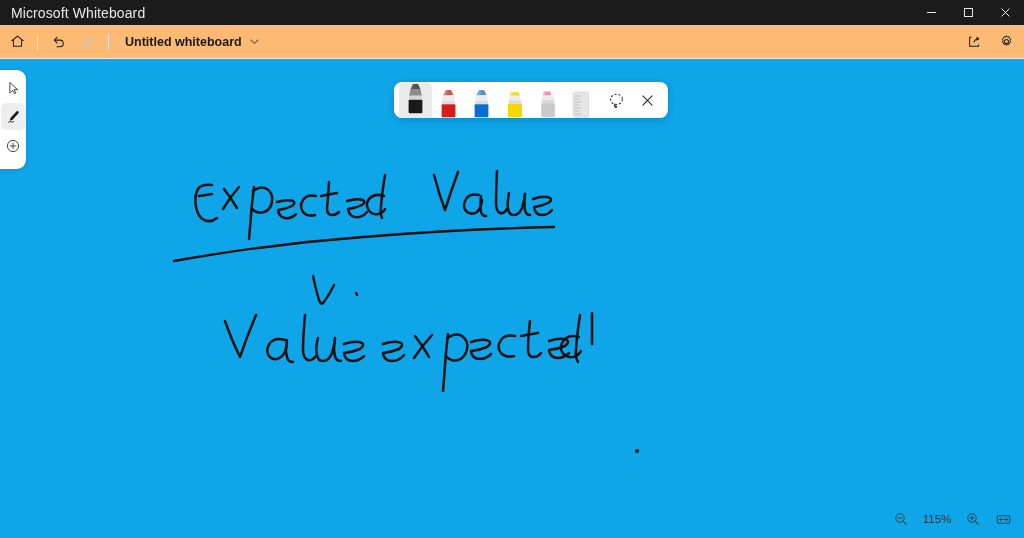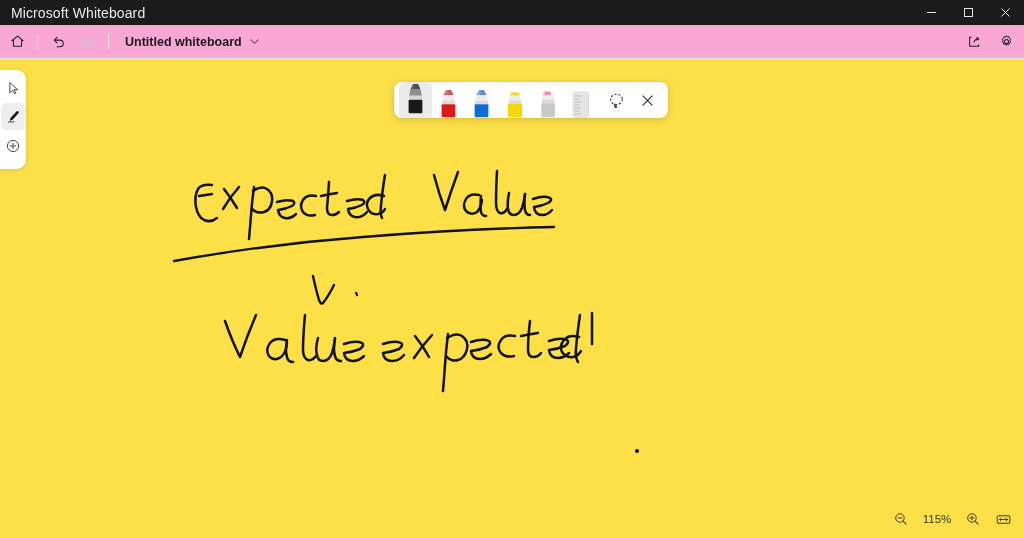--- a/index.html
+++ b/index.html
@@ -23,41 +23,41 @@
   .win-buttons { position:absolute; right:0; top:0; height:25px; display:flex; }
   .win-btn {
     width:37px; height:25px; display:flex; align-items:center; justify-content:center;
     color:#e6e6e6;
   }
   .win-btn svg { display:block; }
 
   
   .header {
     position:absolute; top:25px; left:0; width:1024px; height:34px;
-    background:#f9a8d4; border-bottom:1px solid #e8e8e8;
+    background:#fdba74; border-bottom:1px solid #e8e8e8;
     display:flex; align-items:center;
   }
   .hdr-btn {
     width:30px; height:26px; display:flex; align-items:center; justify-content:center;
     color:#1f1f1f; border-radius:4px;
   }
   .hdr-btn.first { margin-left:2px; }
   .hdr-btn.disabled { color:#c6c6c6; }
   .hdr-sep { width:1px; height:16px; background:#e0e0e0; margin:0 5px; }
   .doc-title {
     display:flex; align-items:center; gap:7px;
     margin-left:7px; font-size:12.5px; font-weight:bold; color:#1a1a1a;
     padding:3px 4px; border-radius:4px; white-space:nowrap;
   }
   .hdr-right { position:absolute; right:3px; display:flex; align-items:center; gap:2px; }
 
   
   .canvas {
     position:absolute; top:59px; left:0; width:1024px; height:479px;
-    background:#fde047; overflow:hidden;
+    background:#0ea5e9; overflow:hidden;
   }
   .ink { position:absolute; top:0; left:0; width:1024px; height:479px; }
 
   
   .rail {
     position:absolute; left:0; top:11px; width:26px; height:99px;
     background:#ffffff;
     border-radius:0 9px 9px 0;
     box-shadow:0 1px 5px rgba(0,0,0,.13), 0 0 1px rgba(0,0,0,.12);
     display:flex; flex-direction:column; align-items:center;

